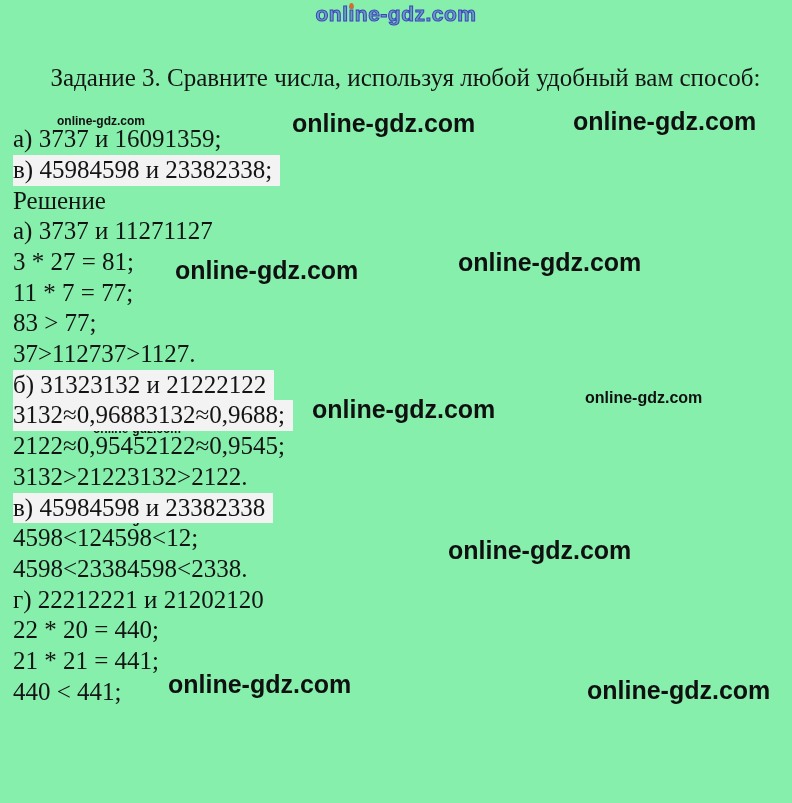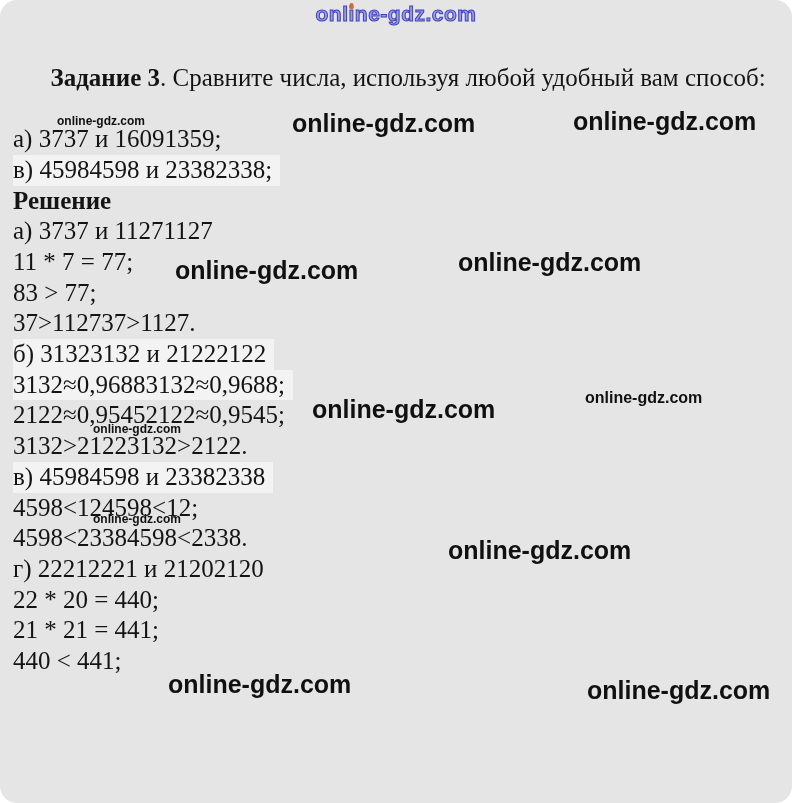--- a/index.html
+++ b/index.html
@@ -3,32 +3,32 @@
 <meta charset="utf-8">
 <style>
   html, body { margin: 0; padding: 0; }
   body {
     width: 792px; height: 803px;
     background: #ffffff;
     font-family: "Liberation Serif", serif;
     position: relative;
     overflow: hidden;
   }
-  .page { position: absolute; inset: 0; background: #e5e5e5; border-radius: 17px; }
+  .page { position: absolute; inset: 0; background: #86efac; }
 
   
   .doc {
     position: absolute;
     left: 13px; top: 32px; right: 4px;
     font-size: 25px;
     line-height: 30.7px;
     color: #141414;
   }
   .line { white-space: pre; }
-  .bold { font-weight: bold; }
+  .bold { font-weight: normal; }
   .shaded {
     background: #f3f3f3;
     width: -moz-fit-content;
     width: fit-content;
     padding-right: 8px;
   }
 
   
   .wm {
     position: absolute;
@@ -102,20 +102,21 @@
 
   <div class="doc">
     <div class="line">
       <span class="bold">Задание 3</span><span>. Сравните числа, используя любой удобный вам способ:</span>
     </div>
     <div>
         <div class="line">а) 3737 и 16091359;</div>
         <div class="line shaded">в) 45984598 и 23382338;</div>
         <div class="line bold">Решение</div>
         <div class="line">а) 3737 и 11271127</div>
+        <div class="line">3 * 27 = 81;</div>
         <div class="line">11 * 7 = 77;</div>
         <div class="line">83 &gt; 77;</div>
         <div class="line">37&gt;112737&gt;1127.</div>
         <div class="line shaded">б) 31323132 и 21222122</div>
         <div class="line shaded">3132≈0,96883132≈0,9688;</div>
         <div class="line">2122≈0,95452122≈0,9545;</div>
         <div class="line">3132&gt;21223132&gt;2122.</div>
         <div class="line shaded">в) 45984598 и 23382338</div>
         <div class="line">4598&lt;124598&lt;12;</div>
         <div class="line">4598&lt;23384598&lt;2338.</div>

